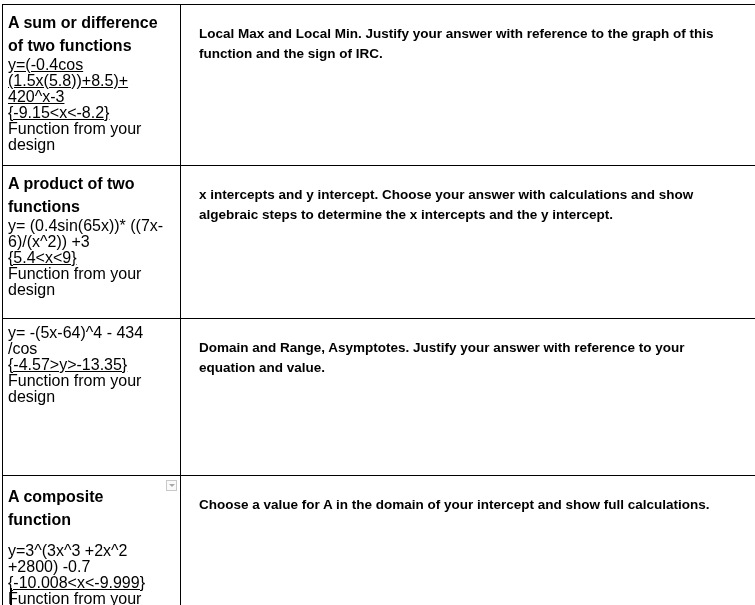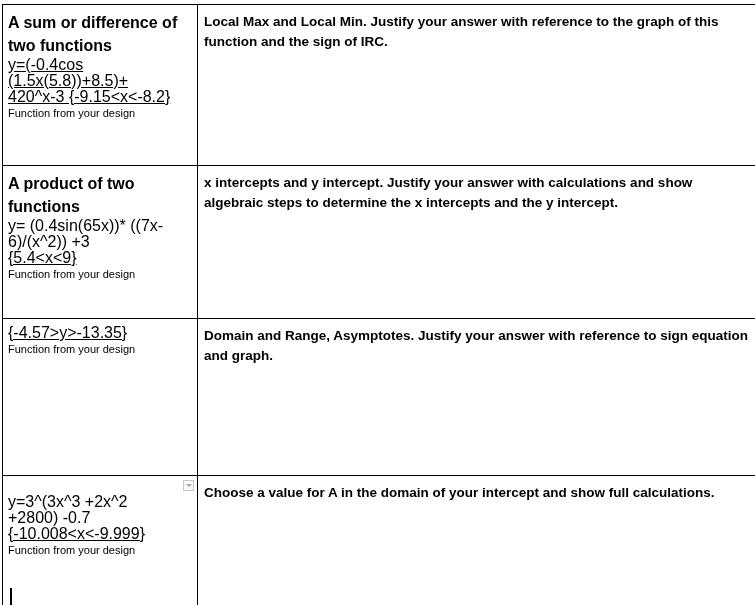--- a/index.html
+++ b/index.html
@@ -47,29 +47,29 @@
       line-height: 23px;
       margin: 0;
     }
     .equation {
       font-size: 16px;
       line-height: 16px;
       margin: 0;
     }
     .underline { text-decoration: underline; }
     .note {
-      font-size: 11px;
+      font-size: 16px;
       line-height: 16px;
       margin: 0;
     }
     .task {
       font-size: 13.5px;
       font-weight: bold;
       line-height: 20px;
-      margin: 0;
+      margin: 12px;
       width: 545px;
     }
     .spacer { height: 12px; }
     .dropdown-toggle {
       position: absolute;
       right: 3px;
       top: 4px;
       width: 11px;
       height: 11px;
       border: 1px solid #c8c8c8;
@@ -113,39 +113,41 @@
   </div>
 
   <div class="row r2">
     <div class="cell-left">
       <p class="heading">A product of two functions</p>
       <p class="equation">y= (0.4sin(65x))* ((7x-6)/(x^2)) +3</p>
       <p class="equation underline">{5.4&lt;x&lt;9}</p>
       <p class="note">Function from your design</p>
     </div>
     <div class="cell-right">
-      <p class="task">x intercepts and y intercept.  Justify your answer with calculations and show algebraic steps to determine the x intercepts and the y intercept.</p>
+      <p class="task">x intercepts and y intercept.  Choose your answer with calculations and show algebraic steps to determine the x intercepts and the y intercept.</p>
     </div>
   </div>
 
   <div class="row r3">
     <div class="cell-left">
+      <p class="equation">y= -(5x-64)^4 - 434  /cos</p>
       <p class="equation underline">{-4.57&gt;y&gt;-13.35}</p>
       <p class="note">Function from your design</p>
     </div>
     <div class="cell-right">
-      <p class="task">Domain and Range, Asymptotes.  Justify your answer with reference to sign equation and graph.</p>
+      <p class="task">Domain and Range, Asymptotes.  Justify your answer with reference to your equation and value.</p>
     </div>
   </div>
 
   <div class="row r4">
     <div class="cell-left">
       <div class="dropdown-toggle">
         <span class="tri"></span>
       </div>
+      <p class="heading" style="margin-top:3px;">A composite function</p>
       <div class="spacer"></div>
       <p class="equation">y=3^(3x^3 +2x^2 +2800) -0.7</p>
       <p class="equation underline">{-10.008&lt;x&lt;-9.999}</p>
       <p class="note">Function from your design</p>
       <span class="caret"></span>
     </div>
     <div class="cell-right">
       <p class="task">Choose a value for A in the domain of your intercept and show full calculations.</p>
     </div>
   </div>

